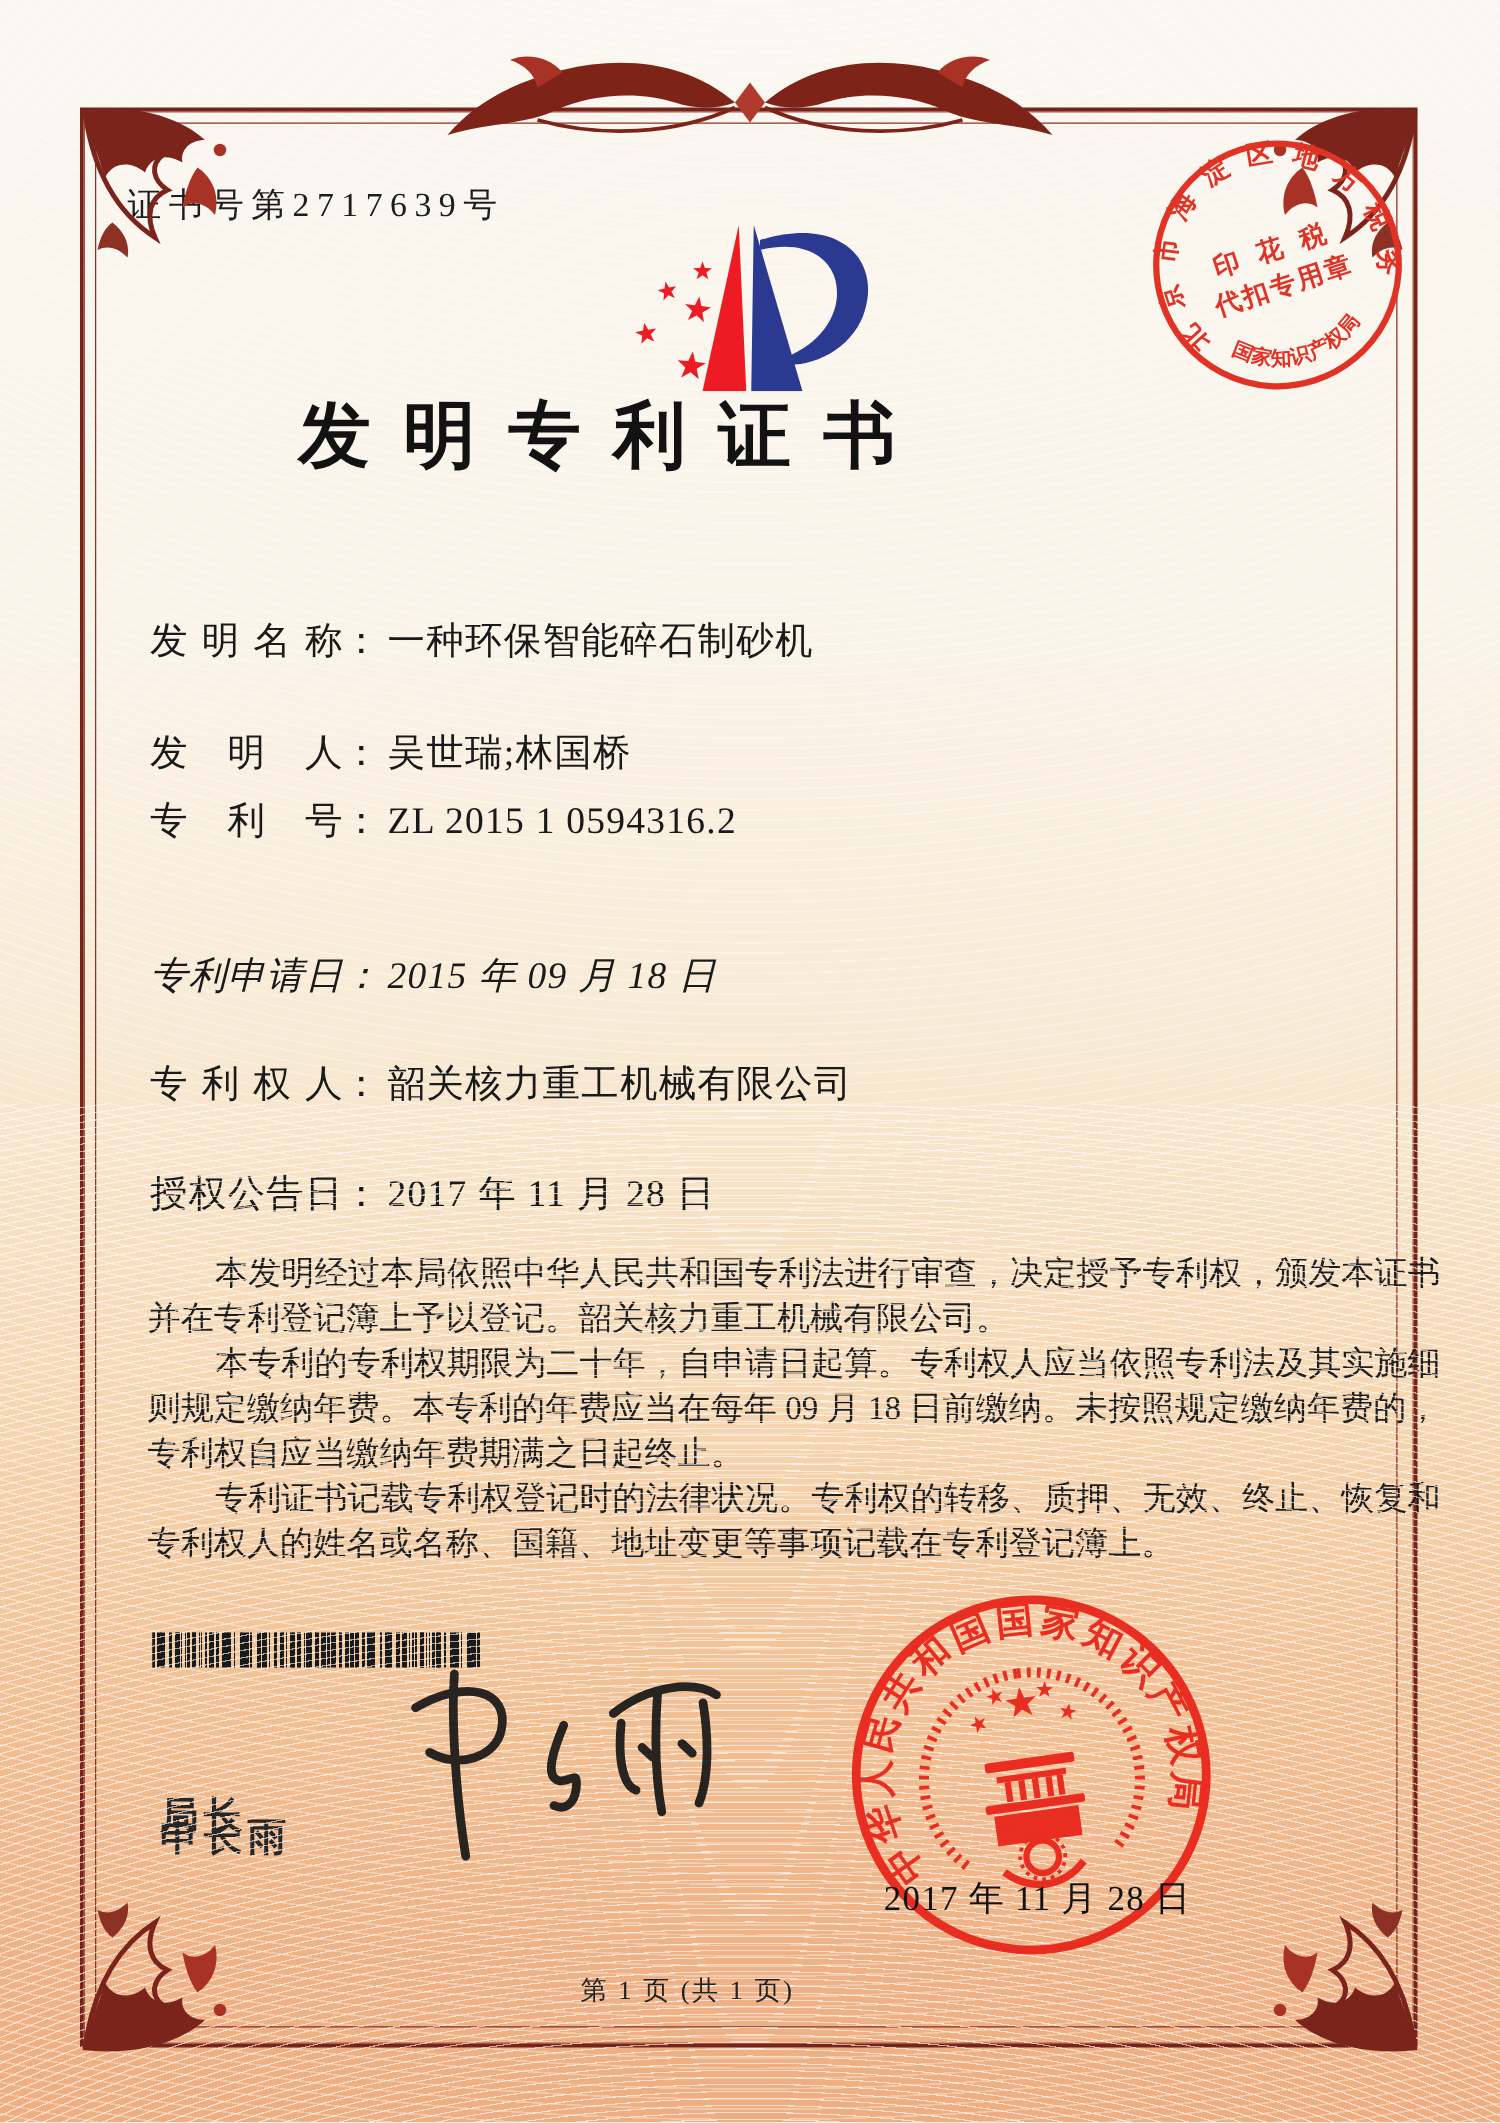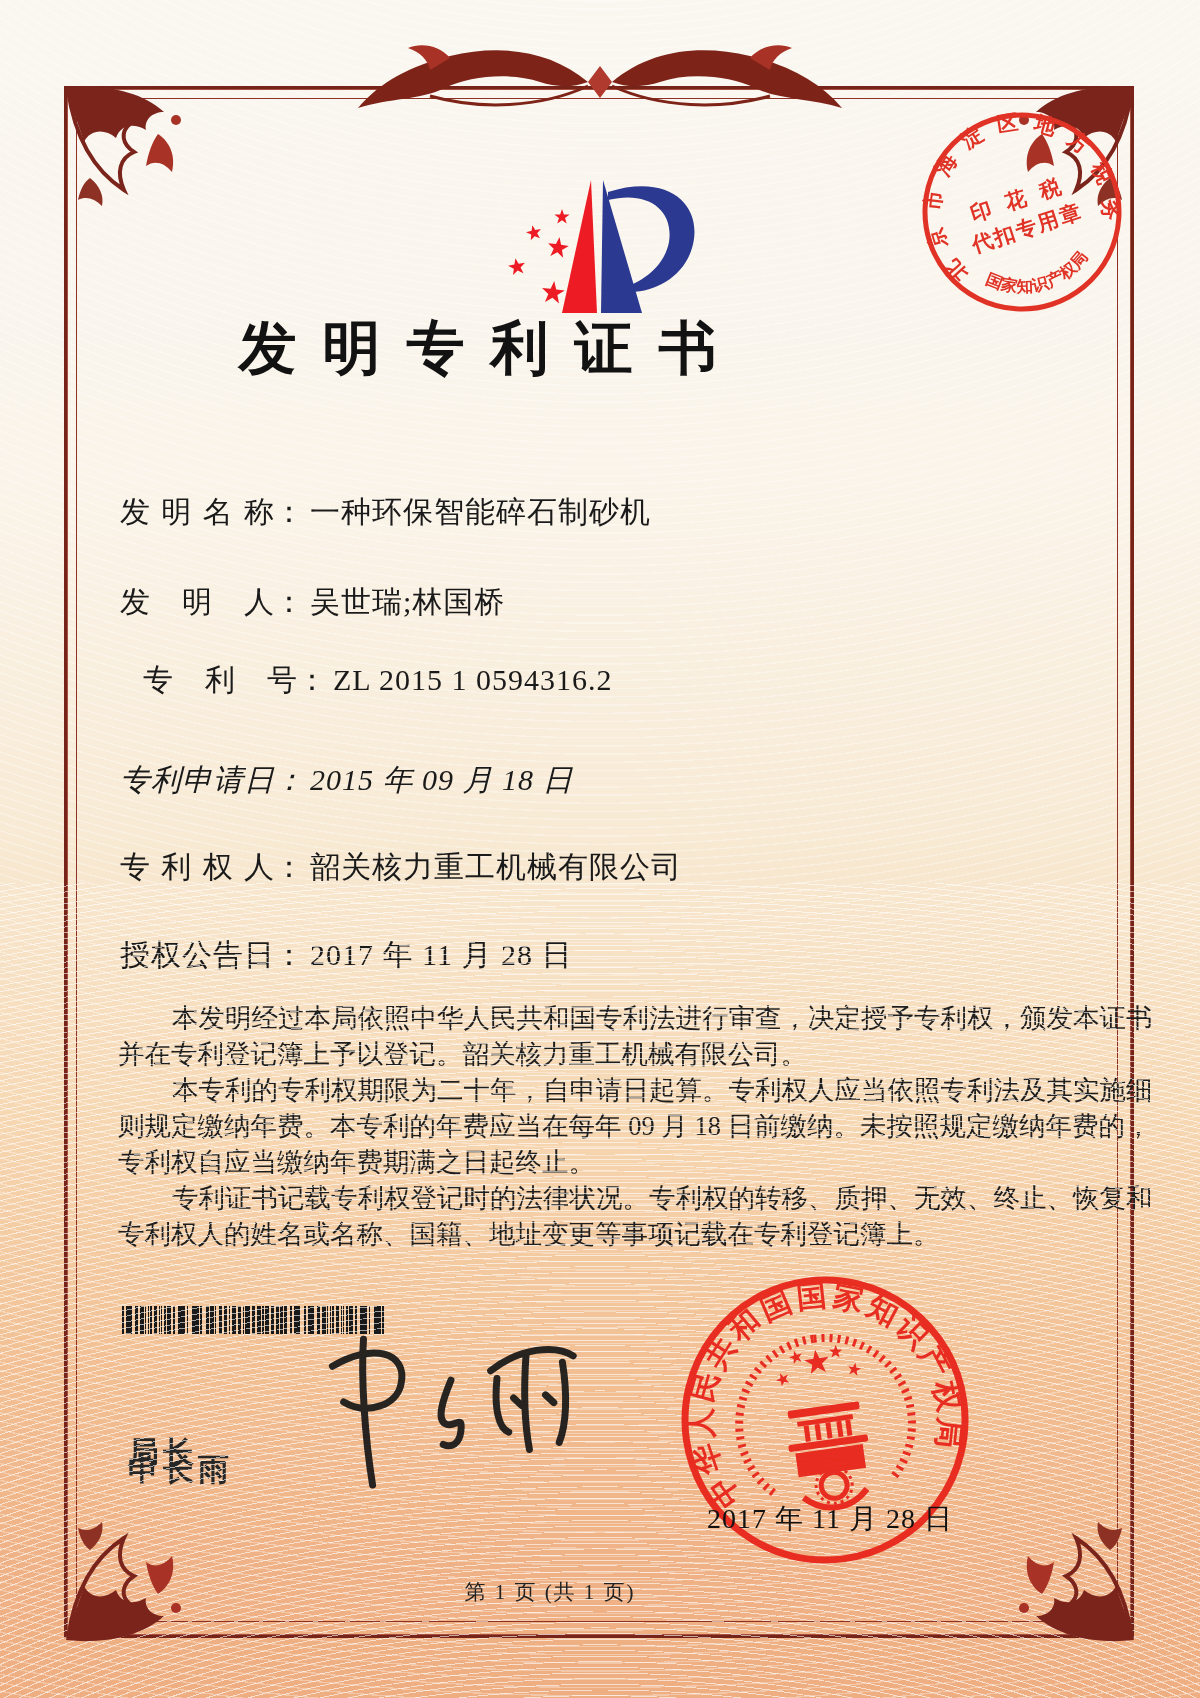--- a/index.html
+++ b/index.html
@@ -22,21 +22,21 @@
   .top-ornament{position:absolute;left:350px;top:36px;width:500px;height:92px;z-index:3;}
   .cert-no{position:absolute;left:102px;top:146px;font-size:27px;letter-spacing:6px;color:#1d1d1d;}
   .tax-stamp{position:absolute;left:912px;top:102px;width:220px;height:220px;z-index:4;}
   .logo{position:absolute;left:450px;top:138px;width:300px;height:175px;}
   .title{position:absolute;left:0;top:310px;width:981px;margin:0;text-align:center;
     font-size:58px;font-weight:700;letter-spacing:26px;color:#121212;}
   .field{position:absolute;left:120px;white-space:nowrap;font-size:30px;color:#1a1a1a;}
   .fld-label{display:inline-block;width:154px;text-align:justify;text-align-last:justify;vertical-align:bottom;}
   .fld-colon{display:inline-block;margin-right:6px;}
   .fld-value{letter-spacing:1px;}
-  .f0{top:492px;} .f1{top:582px;} .f2{top:660px;margin-left:23px;} .f3{top:760px;font-style:italic;} .f4{top:847px;} .f5{top:935px;}
+  .f0{top:492px;} .f1{top:582px;} .f2{top:636px;} .f3{top:760px;font-style:italic;} .f4{top:847px;} .f5{top:935px;}
   .body-text{position:absolute;left:118px;top:1000px;width:910px;font-size:26.5px;line-height:36px;color:#1e1e1e;}
   .bline{white-space:nowrap;}
   .ind{padding-left:54px;}
   .barcode{position:absolute;left:122px;top:1306px;width:264px;height:28px;
     background-image:
       repeating-linear-gradient(90deg,#191919 0 2px,rgba(0,0,0,0) 2px 4px,#191919 4px 7px,rgba(0,0,0,0) 7px 9px,#191919 9px 10px,rgba(0,0,0,0) 10px 14px),
       repeating-linear-gradient(90deg,#191919 0 1px,rgba(0,0,0,0) 1px 6px,#191919 6px 9px,rgba(0,0,0,0) 9px 13px);}
   .sig-title{position:absolute;left:128px;top:1400px;font-size:31px;font-weight:700;color:#262626;
     font-family:"Liberation Sans","DejaVu Sans",sans-serif;letter-spacing:4px;margin-top:32px;}
   .sig-name{position:absolute;left:128px;top:1449px;font-size:31px;font-weight:700;color:#262626;
@@ -94,20 +94,21 @@
       <path d="M100,22 C90,10 72,6 58,12 C70,16 78,24 80,34 Z" fill="#a93226"></path>
     </g>
     <g transform="translate(500,0) scale(-1,1)">
       <path d="M238,46 C200,14 150,8 100,20 C60,30 30,46 8,72 C40,62 70,64 95,52 C120,40 160,36 190,46 C205,51 222,52 238,46 Z" fill="#7e2318"></path>
       <path d="M238,50 C190,72 130,74 80,60" stroke="#7e2318" stroke-width="3" fill="none"></path>
       <path d="M100,22 C90,10 72,6 58,12 C70,16 78,24 80,34 Z" fill="#a93226"></path>
     </g>
     <path d="M250,30 L262,46 L250,62 L238,46 Z" fill="#b03a2e"></path>
   </svg>
 
+  <div class="cert-no">证书号第2717639号</div>
 
   <svg class="tax-stamp" viewBox="0 0 220 220">
     <g transform="rotate(-18 110 110)">
       <circle cx="110" cy="110" r="97" fill="none" stroke="#e03326" stroke-width="5"></circle>
       <defs>
         <path id="stampTop" d="M 40,152 A 82,82 0 1 1 180,152"></path>
         <path id="stampBottom" d="M 53,166 A 80,80 0 0 0 167,166"></path>
       </defs>
       <text class="stamp-ring-text"><textPath href="#stampTop" startOffset="0" textLength="372" lengthAdjust="spacing">北京市海淀区地方税务局</textPath></text>
       <text class="stamp-ring-text-b"><textPath href="#stampBottom" startOffset="0" textLength="116" lengthAdjust="spacingAndGlyphs">国家知识产权局</textPath></text>

